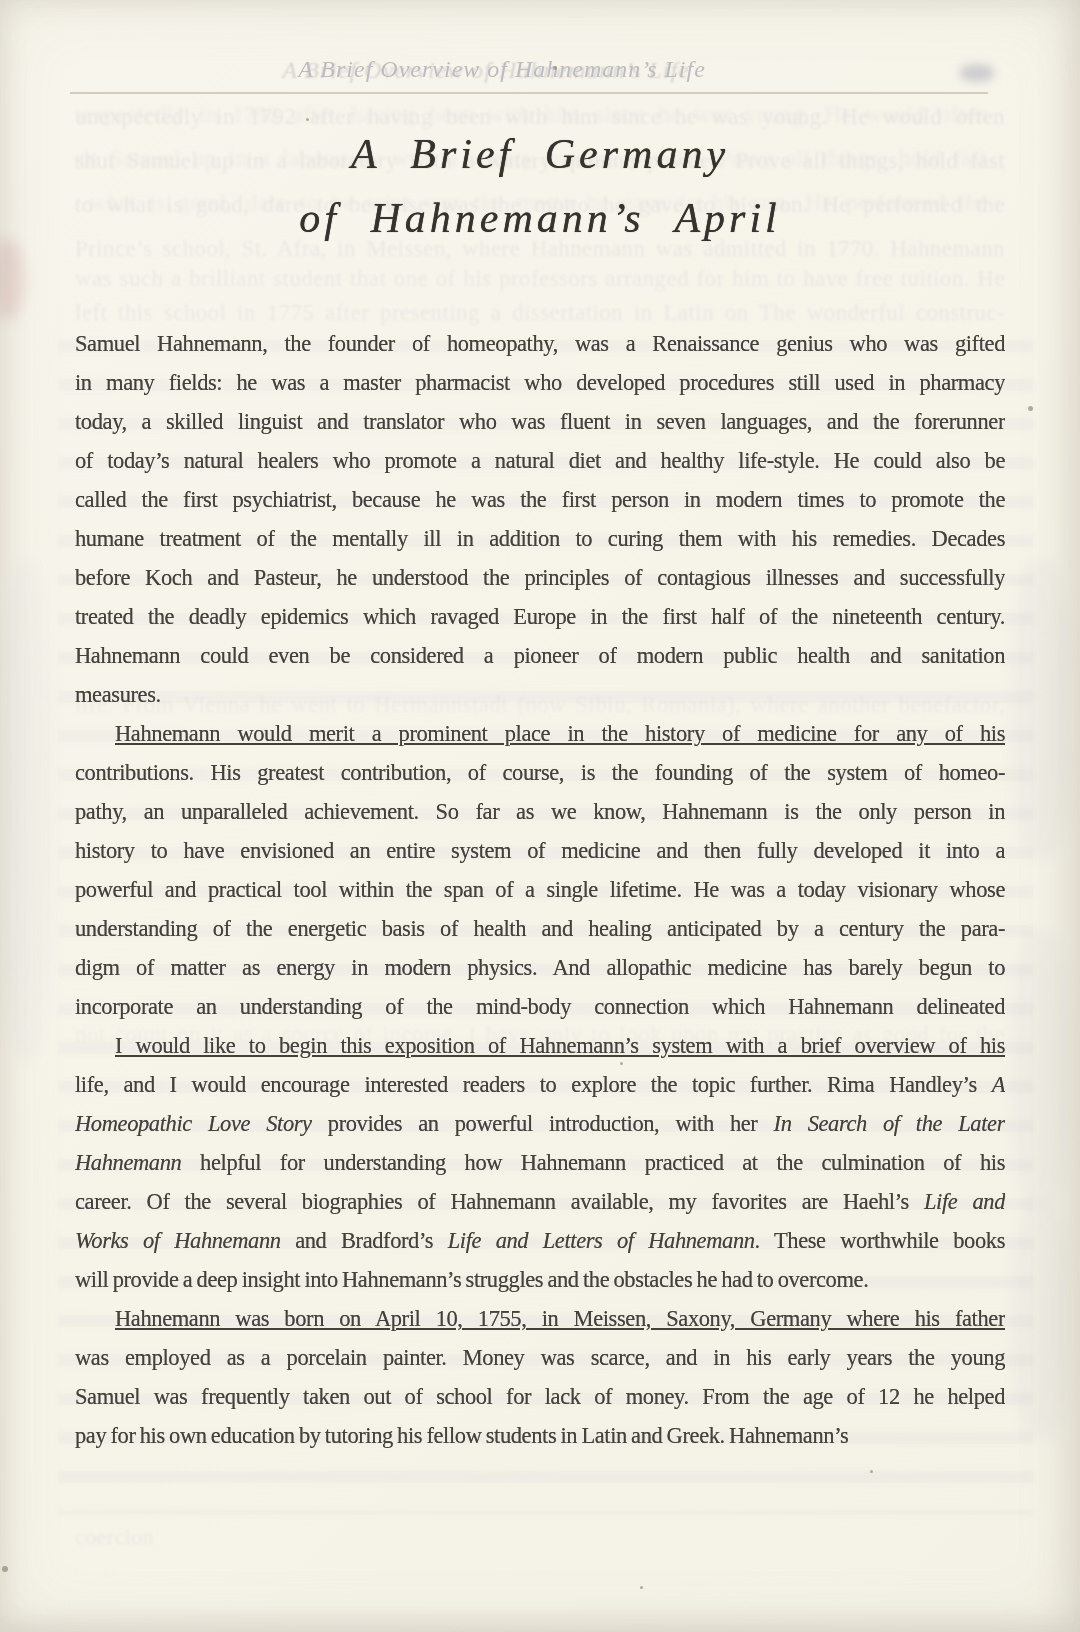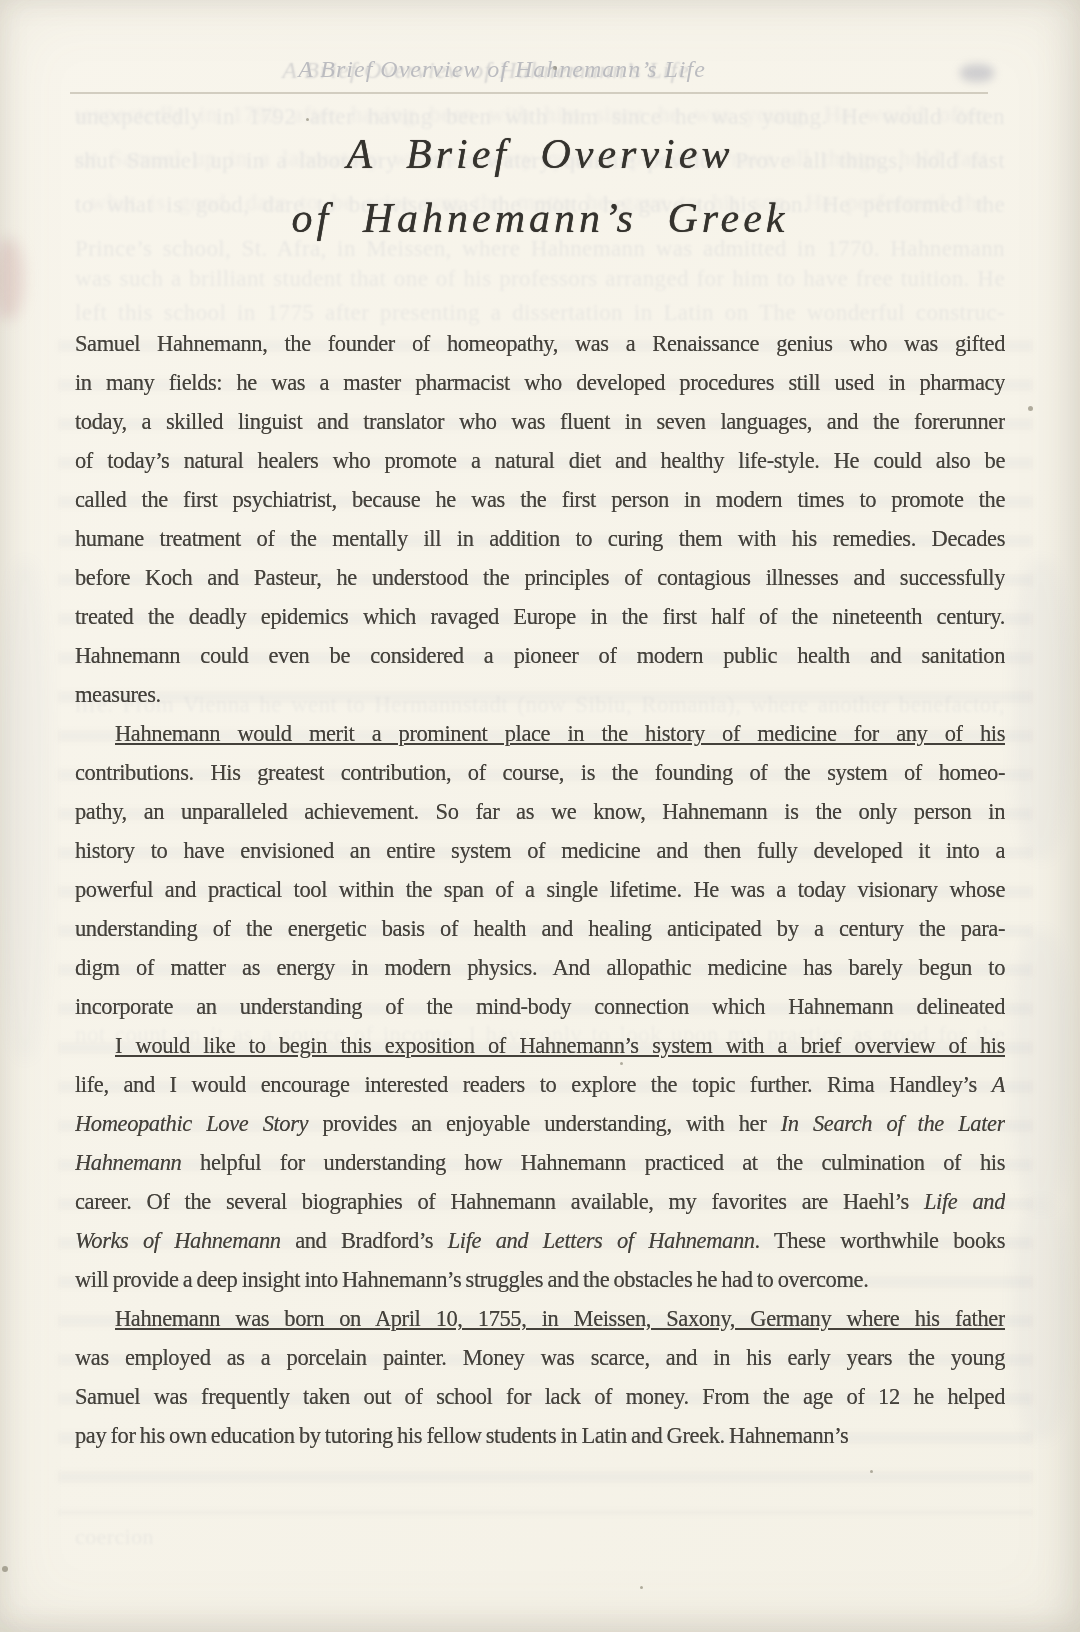--- a/index.html
+++ b/index.html
@@ -86,22 +86,22 @@
       <div class="bleed-frag" style="top: 1524px; left: 75px; width: 220px; font-size: 22px; opacity: 0.12;">coercion</div>
     </div>
 
   <div class="header">
     <span class="header-text">A Brief Overview of Hahnemann’s Life</span>
   </div>
   <div class="header-rule"></div>
   <div class="pagenum-smudge"></div>
 
   <h1 class="title">
-      <div class="title-line">A Brief Overview</div>
-      <div class="title-line">of Hahnemann’s Greek</div>
+      <div class="title-line">A Brief Germany</div>
+      <div class="title-line">of Hahnemann’s April</div>
     </h1>
 
   <div class="body">
       <div class="para">
         <div class="line"><span>Samuel Hahnemann, the founder of homeopathy, was a Renaissance genius who was gifted</span></div>
         <div class="line"><span>in many fields: he was a master pharmacist who developed procedures still used in pharmacy</span></div>
         <div class="line"><span>today, a skilled linguist and translator who was fluent in seven languages, and the forerunner</span></div>
         <div class="line"><span>of today’s natural healers who promote a natural diet and healthy life-style. He could also be</span></div>
         <div class="line"><span>called the first psychiatrist, because he was the first person in modern times to promote the</span></div>
         <div class="line"><span>humane treatment of the mentally ill in addition to curing them with his remedies. Decades</span></div>
@@ -116,21 +116,21 @@
         <div class="line"><span>pathy, an unparalleled achievement. So far as we know, Hahnemann is the only person in</span></div>
         <div class="line"><span>history to have envisioned an entire system of medicine and then fully developed it into a</span></div>
         <div class="line"><span>powerful and practical tool within the span of a single lifetime. He was a today visionary whose</span></div>
         <div class="line"><span>understanding of the energetic basis of health and healing anticipated by a century the para-</span></div>
         <div class="line"><span>digm of matter as energy in modern physics. And allopathic medicine has barely begun to</span></div>
         <div class="line"><span>incorporate an understanding of the mind-body connection which Hahnemann delineated</span></div>
       </div>
       <div class="para">
         <div class="line first"><span>I would like to begin this exposition of Hahnemann’s system with a brief overview of his</span></div>
         <div class="line"><span>life, and I would encourage interested readers to explore the topic further. Rima Handley’s </span><em>A</em></div>
-        <div class="line"><em>Homeopathic Love Story</em><span> provides an enjoyable understanding, with her </span><em>In Search of the Later</em></div>
+        <div class="line"><em>Homeopathic Love Story</em><span> provides an powerful introduction, with her </span><em>In Search of the Later</em></div>
         <div class="line"><em>Hahnemann</em><span> helpful for understanding how Hahnemann practiced at the culmination of his</span></div>
         <div class="line"><span>career. Of the several biographies of Hahnemann available, my favorites are Haehl’s </span><em>Life and</em></div>
         <div class="line"><em>Works of Hahnemann</em><span> and Bradford’s </span><em>Life and Letters of Hahnemann</em><span>. These worthwhile books</span></div>
         <div class="line last"><span>will provide a deep insight into Hahnemann’s struggles and the obstacles he had to overcome.</span></div>
       </div>
       <div class="para">
         <div class="line first"><span>Hahnemann was born on April 10, 1755, in Meissen, Saxony, Germany where his father</span></div>
         <div class="line"><span>was employed as a porcelain painter. Money was scarce, and in his early years the young</span></div>
         <div class="line"><span>Samuel was frequently taken out of school for lack of money. From the age of 12 he helped</span></div>
         <div class="line last"><span>pay for his own education by tutoring his fellow students in Latin and Greek. Hahnemann’s</span></div>

